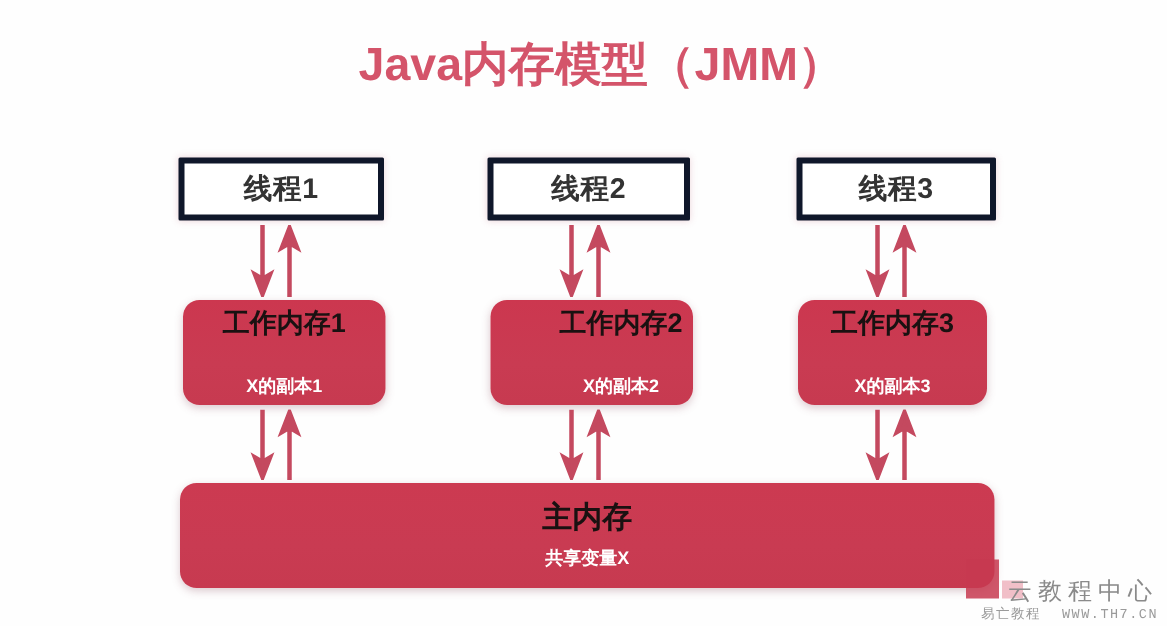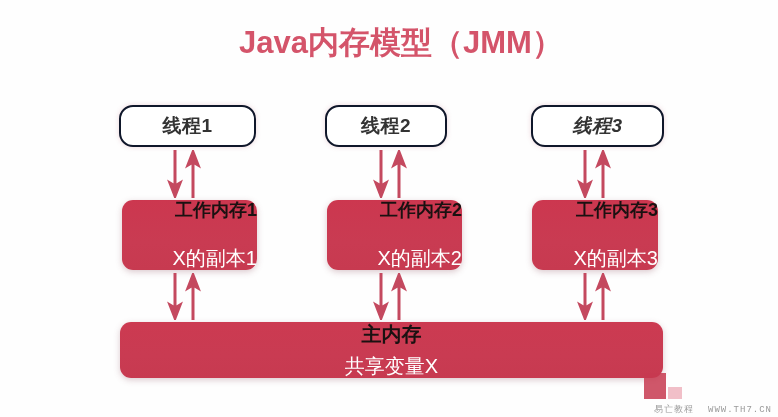--- a/index.html
+++ b/index.html
@@ -37,99 +37,99 @@
     letter-spacing: 0px;
     white-space: nowrap;
     padding-left: 12px;
   }
 
   
   .thread-box {
     position: absolute;
     height: 42px;
     background: #ffffff;
-    border: 2px solid #0f172a;
-    border-radius: 14px;
+    border: 4px solid #0f172a;
+    border-radius: 1px;
     box-sizing: border-box;
     display: flex;
     align-items: center;
     justify-content: center;
     box-shadow: 0 0 5px rgba(200,120,140,0.30);
   }
   .thread-label {
     font-size: 19px;
     font-weight: bold;
     color: #333333;
     letter-spacing: 0.5px;
   }
 
   .thread-1 { left: 119px; top: 105px; width: 137px; }
-  .thread-2 { left: 325px; top: 105px; width: 122px; }
-  .thread-3 { left: 531px; top: 105px; width: 133px; font-style: italic; }
+  .thread-2 { left: 325px; top: 105px; width: 135px; }
+  .thread-3 { left: 531px; top: 105px; width: 133px; }
 
   
   .work-box {
     position: absolute;
     height: 70px;
     background: linear-gradient(180deg, #cc374f 0%, #c93b52 60%, #c73a50 100%);
     border-radius: 11px;
     box-sizing: border-box;
     display: flex;
     flex-direction: column;
-    align-items: flex-end;
+    align-items: center;
     justify-content: center;
     box-shadow: 0 2px 6px rgba(140,80,95,0.30);
     gap: 20px;
   }
   .work-title {
     font-size: 18px;
     font-weight: bold;
     color: #1a1111;
     line-height: 1.1;
     margin-bottom: 6px;
     letter-spacing: 0px;
   }
   .work-sub {
-    font-size: 20px;
-    font-weight: normal;
+    font-size: 12px;
+    font-weight: bold;
     color: #ffffff;
     line-height: 1.1;
     letter-spacing: 0px;
   }
 
   .work-1 { left: 122px; top: 200px; width: 135px; }
   .work-2 { left: 327px; top: 200px; width: 135px; padding-left: 39px; }
   .work-3 { left: 532px; top: 200px; width: 126px; }
 
   
   .main-box {
     position: absolute;
     left: 120px;
     top: 322px;
     width: 543px;
-    height: 56px;
+    height: 70px;
     background: linear-gradient(180deg, #cc3a51 0%, #c93b52 60%, #c73a50 100%);
     border-radius: 11px;
     box-sizing: border-box;
     display: flex;
     flex-direction: column;
     align-items: center;
     justify-content: center;
     box-shadow: 0 2px 6px rgba(140,80,95,0.30);
   }
   .main-title {
     font-size: 20px;
     font-weight: bold;
     color: #1a1111;
     line-height: 1.1;
     margin-bottom: 10px;
   }
   .main-sub {
-    font-size: 20px;
-    font-weight: normal;
+    font-size: 12px;
+    font-weight: bold;
     color: #ffffff;
     line-height: 1.1;
   }
 
   
   .arrow-pair {
     position: absolute;
     width: 40px;
   }
   .arrow {
@@ -299,19 +299,20 @@
   </div>
 
   <div class="main-box">
     <span class="main-title">主内存</span>
     <span class="main-sub">共享变量X</span>
   </div>
 
   <div class="wm-swatch"></div>
   <div class="wm-swatch2"></div>
   <div class="watermark">
+    <div class="wm-main">云教程中心</div>
     <div class="wm-sub">
       <span>易亡教程</span>
       <span>WWW.TH7.CN</span>
     </div>
   </div>
 
 </div>
 
 </body></html>

